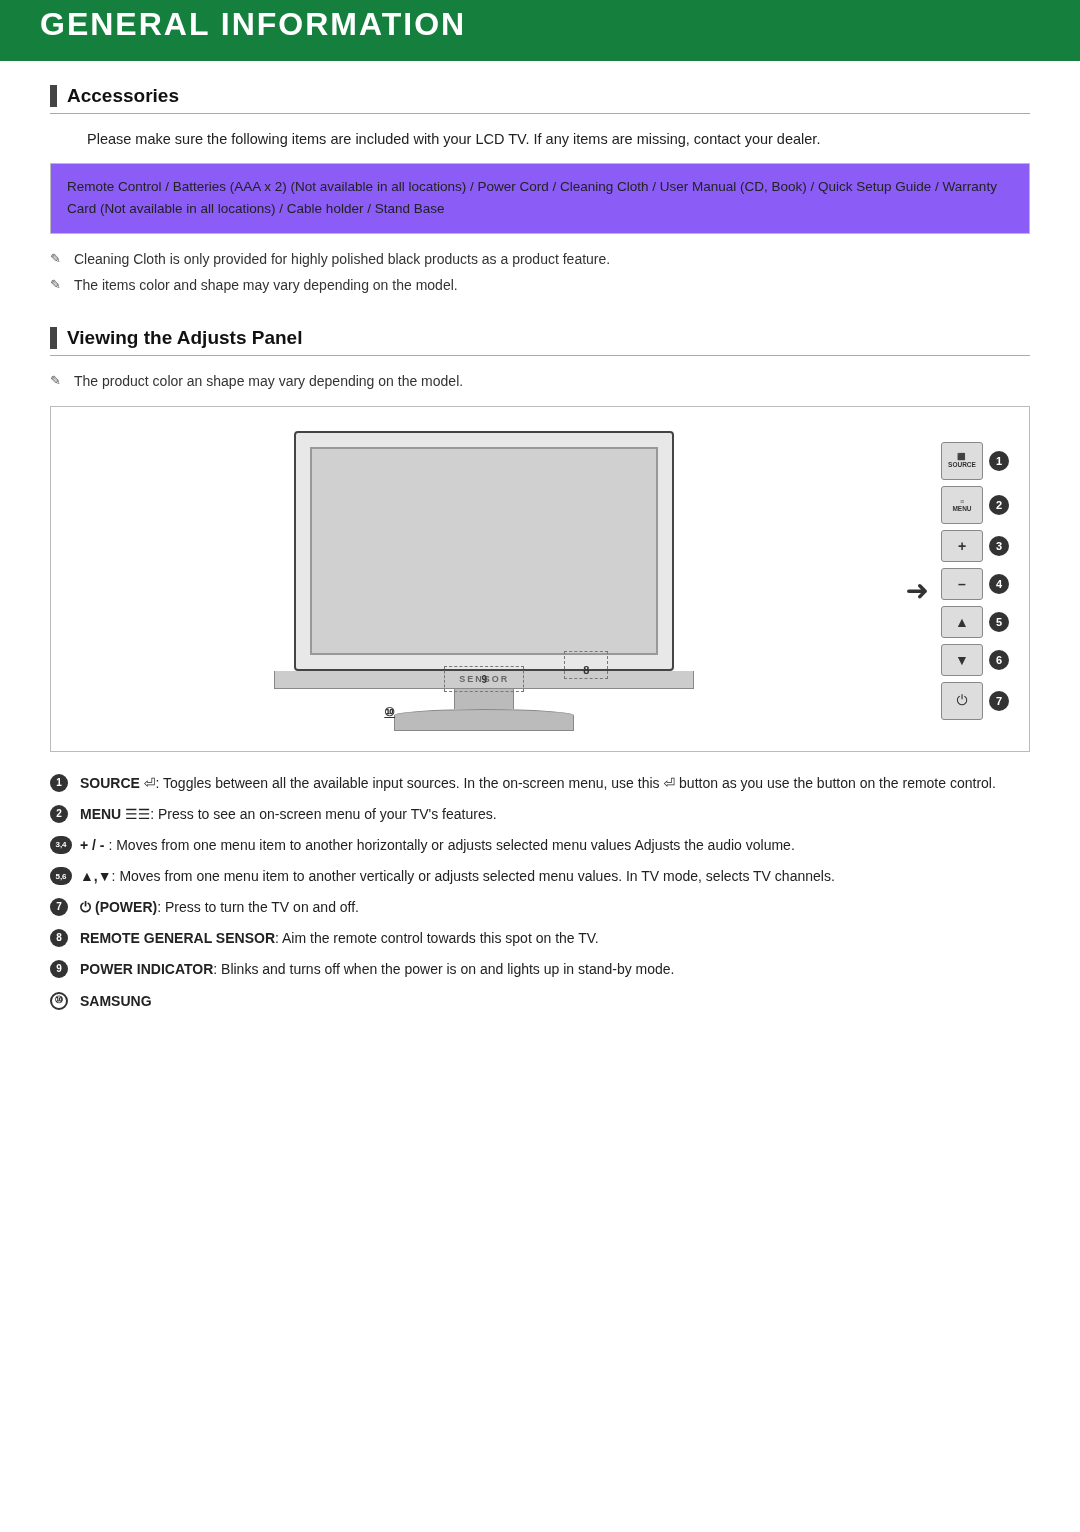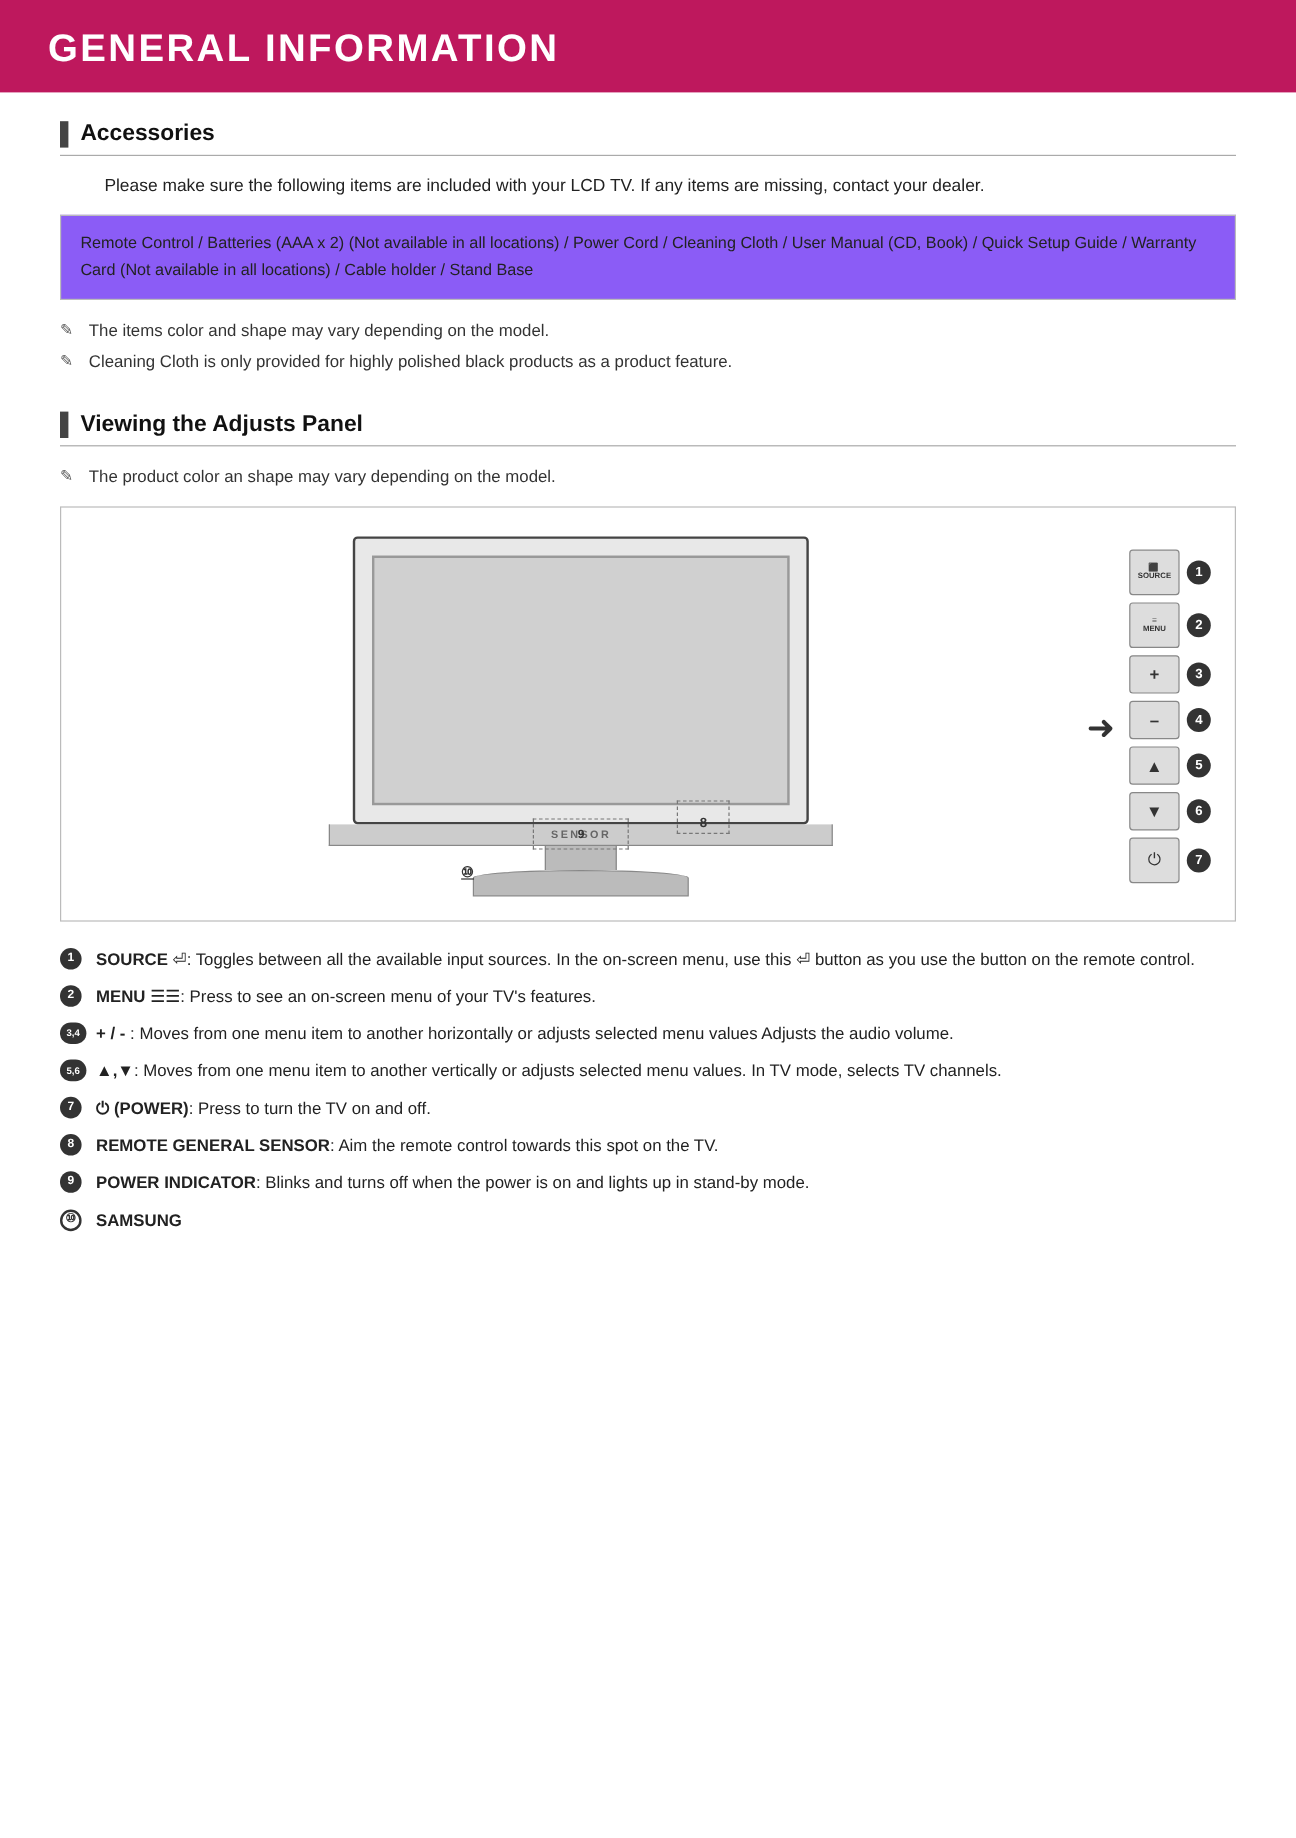--- a/index.html
+++ b/index.html
@@ -16,22 +16,22 @@
     .page-wrapper {
       width: 1080px;
       min-height: 1532px;
       background: #fff;
       padding: 0;
       position: relative;
     }
 
     
     .page-header {
-      background: #be185d;
-      padding: 22px 40px 18px 40px;
+      background: #15803d;
+      padding: 6px 40px 18px 40px;
       margin-bottom: 24px;
     }
     .page-header h1 {
       color: #fff;
       font-size: 32px;
       font-weight: 900;
       letter-spacing: 2px;
       text-transform: uppercase;
     }
 
@@ -270,22 +270,22 @@
         <h2>Accessories</h2>
       </div>
 
       <p class="body-text">Please make sure the following items are included with your LCD TV. If any items are missing, contact your dealer.</p>
 
       <div class="accessories-box">
         <span>Remote Control / Batteries (AAA x 2) (Not available in all locations) / Power Cord / Cleaning Cloth / User Manual (CD, Book) / Quick Setup Guide / Warranty Card (Not available in all locations) / Cable holder / Stand Base</span>
       </div>
 
       <ul class="note-list">
+        <li>Cleaning Cloth is only provided for highly polished black products as a product feature.</li>
         <li>The items color and shape may vary depending on the model.</li>
-        <li>Cleaning Cloth is only provided for highly polished black products as a product feature.</li>
       </ul>
     </div>
 
     <div class="section">
       <div class="section-title">
         <span class="section-title-bar"></span>
         <h2>Viewing the Adjusts Panel</h2>
       </div>
 
       <ul class="note-list">

